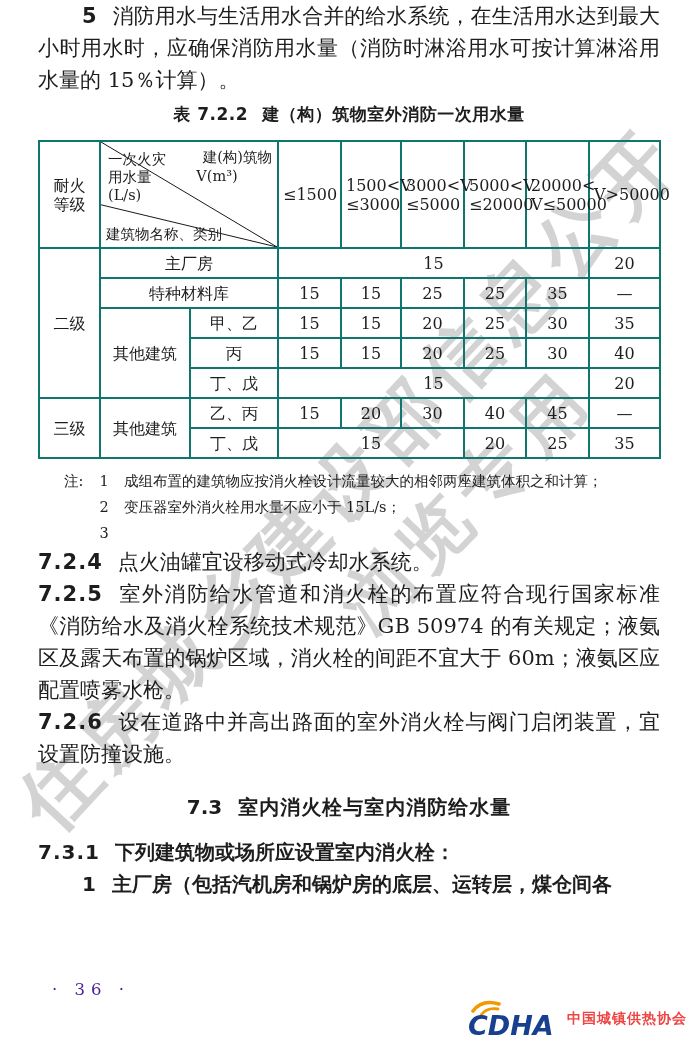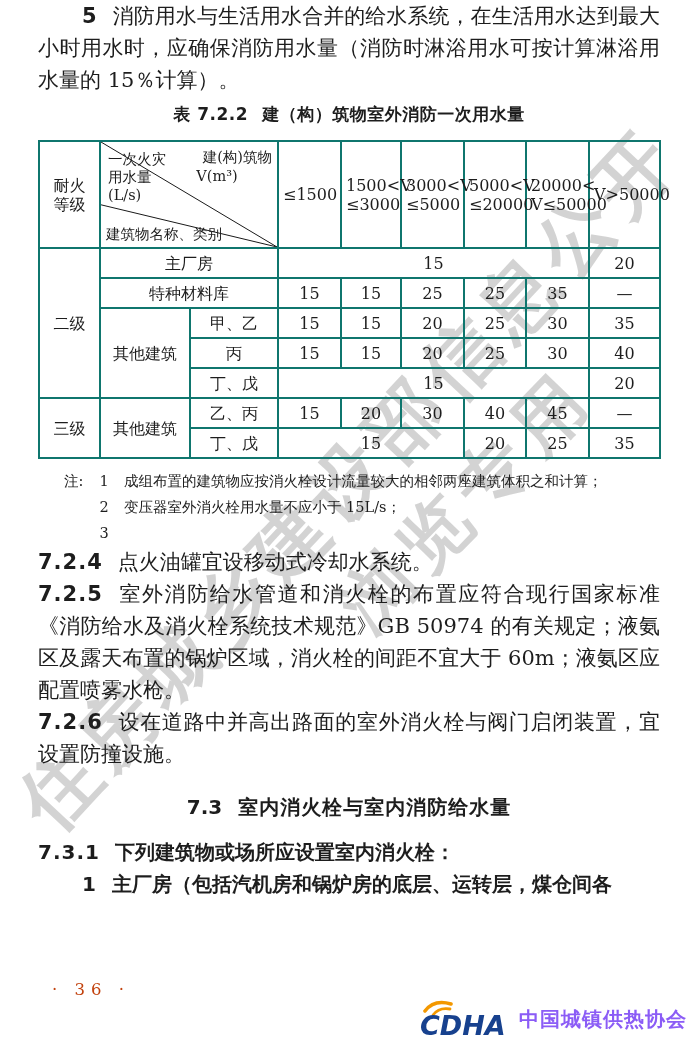--- a/index.html
+++ b/index.html
@@ -65,26 +65,26 @@
     font-size:20px;text-align:center;margin:24px 0 0;letter-spacing:1px;
   }
   .chapter .tnum{margin-right:16px;letter-spacing:0;}
   
   p.boldclause{
     margin:15px 0 0;font-size:20px;line-height:32px;text-align:justify;
     font-family:"DejaVu Sans","Liberation Sans",sans-serif;font-weight:bold;
   }
   
   .page-num{position:absolute;z-index:1;left:52px;top:980px;
-            font-size:16.5px;letter-spacing:6px;color:#c2410c;}
+            font-size:16.5px;letter-spacing:6px;color:#4c1d95;}
   .logo{position:absolute;z-index:1;right:10px;top:998px;
         display:flex;align-items:center;gap:7px;}
   .logo-name{
     font-family:"DejaVu Sans","Liberation Sans",sans-serif;font-weight:bold;
-    font-size:20px;color:#8b5cf6;letter-spacing:1px;
+    font-size:14px;color:#ef4444;letter-spacing:1px;
   }
 </style>
 </head>
 <body>
 
 <div class="page">
 
   <div class="wm wm1">住房城乡建设部信息公开</div>
   <div class="wm wm2">浏览专用</div>
 

